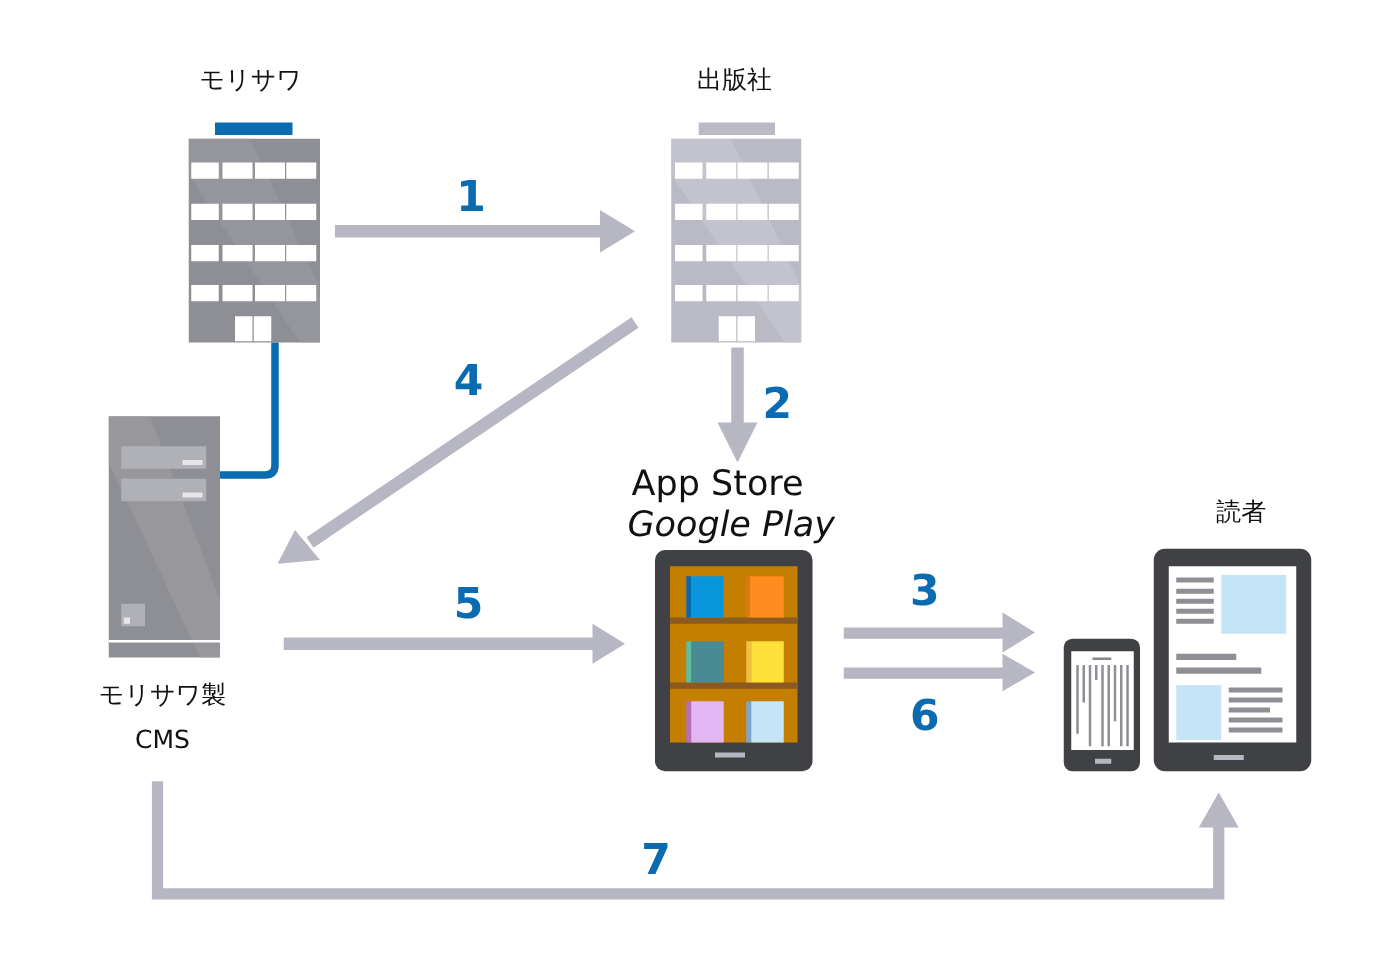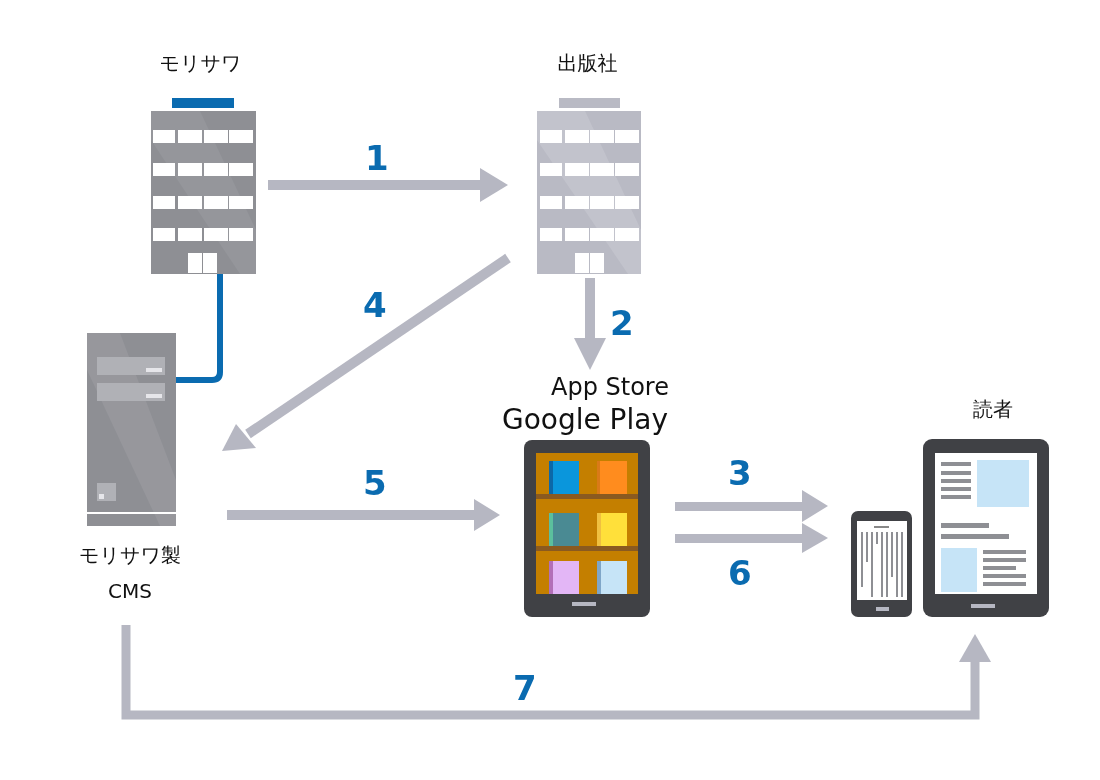--- a/index.html
+++ b/index.html
@@ -167,22 +167,22 @@
   <g>
     <polyline points="126,625 126,715 975,715 975,660" fill="none" stroke="#b6b7c2" stroke-width="9"></polyline>
     <polygon points="959,662 991,662 975,634" fill="#b6b7c2"></polygon>
   </g>
 </svg>
 
 <div class="label" style="left:128px;top:46px;width:145px;">モリサワ</div>
 <div class="label" style="left:520px;top:46px;width:135px;">出版社</div>
 <div class="label" style="left:30px;top:538px;width:200px;">モリサワ製</div>
 <div class="label" style="left:30px;top:574px;width:200px;">CMS</div>
-<div class="label" style="left:520px;top:370px;width:180px;font-size:24px;">App Store</div>
-<div class="label" style="left:495px;top:403px;width:180px;font-size:28px;">Google Play</div>
+<div class="label" style="left:484px;top:370px;width:180px;font-size:28px;">App Store</div>
+<div class="label" style="left:495px;top:403px;width:180px;font-size:28px;font-style:italic;">Google Play</div>
 <div class="label" style="left:943px;top:392px;width:100px;">読者</div>
 
 <div class="num" style="left:365px;top:140px;">1</div>
 <div class="num" style="left:610px;top:305px;">2</div>
 <div class="num" style="left:728px;top:455px;">3</div>
 <div class="num" style="left:363px;top:287px;">4</div>
 <div class="num" style="left:363px;top:465px;">5</div>
 <div class="num" style="left:728px;top:555px;">6</div>
 <div class="num" style="left:513px;top:670px;">7</div>
 

